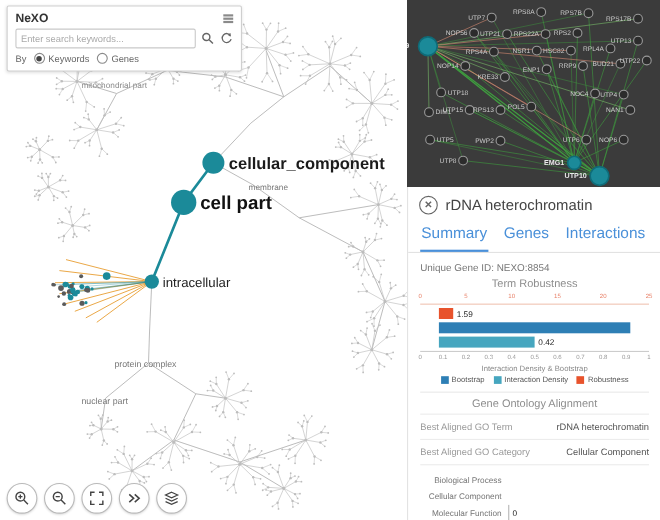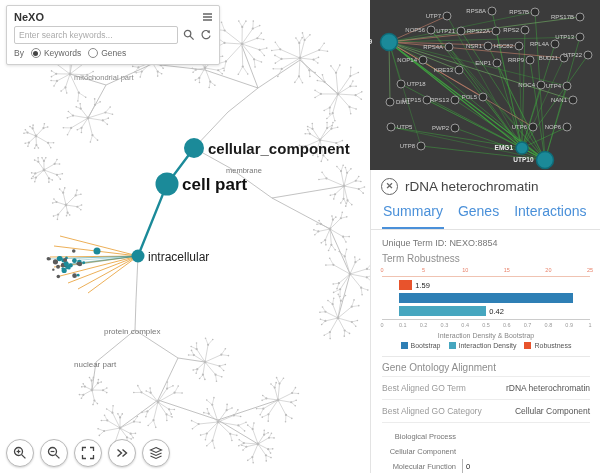--- a/index.html
+++ b/index.html
@@ -29,21 +29,21 @@
   
   .detail-panel{position:absolute;left:370px;top:170px;width:230px;height:303px;background:#fff;border-left:1px solid #e3e3e3;overflow:hidden;}
   .dp-header{display:flex;align-items:center;padding:8px 10px 2px;}
   .close-btn{width:15px;height:15px;min-width:15px;border:1.5px solid #666;border-radius:50%;color:#666;font-size:9px;line-height:14px;text-align:center;cursor:pointer;font-weight:bold;}
   .dp-title{font-size:13.5px;color:#444;margin-left:7px;white-space:nowrap;}
   .dp-tabs{display:flex;gap:13px;padding:4px 11px 0;border-bottom:1px solid #e2e2e2;}
   .tab{font-size:14px;color:#4a90d9;padding:2px 1px 8px;cursor:pointer;}
   .tab.active{border-bottom:2px solid #4a90d9;}
   .dp-body{padding:2px 11px 0;}
   .term-id{font-size:9px;color:#777;margin:6px 0 3px;}
-  .sec-label{font-size:10px;color:#8d8d8d;margin:5px 0 3px;}
+  .sec-label{font-size:10px;color:#8d8d8d;margin:5px 0 3px;text-align:center;}
   .c1wrap{width:208px;}
   .c1-topaxis{position:relative;height:9px;}
   .c1-topaxis .tk{position:absolute;top:0;font-size:5.5px;color:#e8826a;transform:translateX(-50%);}
   .c1-topline{width:208px;height:1px;background:#f0c3b2;}
   .c1-barrow{display:flex;align-items:center;height:10px;margin:3px 17px;}
   .c1-bar{height:10px;}
   .c1-lbl{font-size:7.5px;color:#222;margin-left:3px;}
   .c1-botaxis{position:relative;height:11px;border-top:1px solid #ccc;margin-top:2px;}
   .c1-botaxis .tk{position:absolute;top:2px;font-size:5.5px;color:#999;transform:translateX(-50%);}
   .axis-title{text-align:center;font-size:7px;color:#888;margin-top:1px;}
@@ -1417,21 +1417,21 @@
       <span class="close-btn">✕</span>
       <span class="dp-title">rDNA heterochromatin</span>
     </div>
     <div class="dp-tabs" id="tabs">
         <span class="tab active">Summary</span>
         <span class="tab">Genes</span>
         <span class="tab">Interactions</span>
       </div>
     <div class="dp-body">
       <div class="term-id">
-        <span>Unique Term ID:</span>
+        <span>Unique Gene ID:</span>
         <span>NEXO:8854</span>
       </div>
       <div class="sec-label">Term Robustness</div>
 
       <div class="c1wrap" id="chart1">
           <div class="c1-topaxis">
             <span class="tk" style="left: 0px;">0</span>
             <span class="tk" style="left: 41.6px;">5</span>
             <span class="tk" style="left: 83.2px;">10</span>
             <span class="tk" style="left: 124.8px;">15</span>

